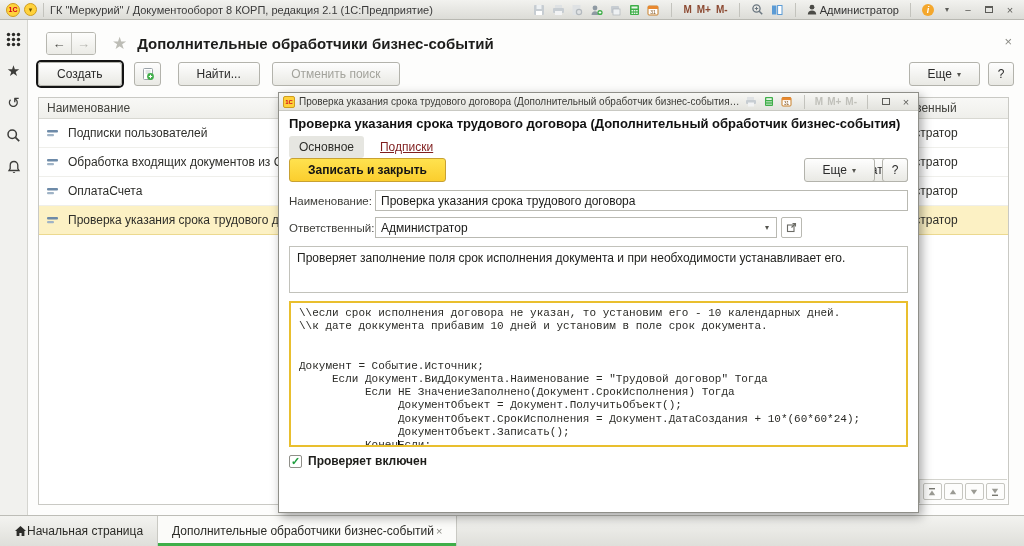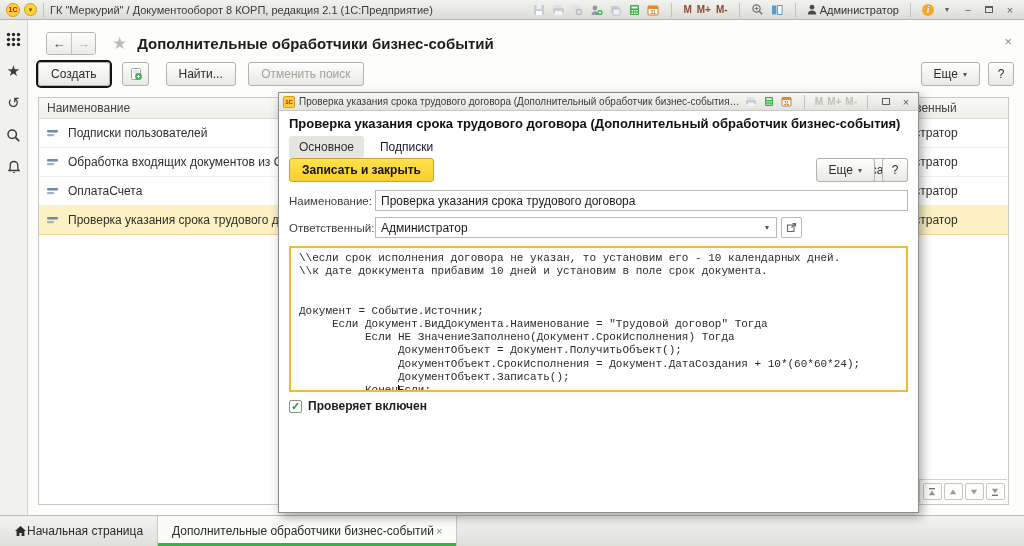--- a/index.html
+++ b/index.html
@@ -39,21 +39,21 @@
   .navgrp { display:flex; border:1px solid #b7b7b0; border-radius:3px; overflow:hidden; background:linear-gradient(#fdfdfc,#ececе7); }
   .navbtn { width:24px; height:21px; display:flex; align-items:center; justify-content:center;
     font-size:13px; color:#4a4a46; background:linear-gradient(#fdfdfc,#ebebe6); }
   .navbtn + .navbtn { border-left:1px solid #c5c5bf; }
   .navbtn.dis { color:#b5b5af; }
   .fav-star { color:#bdbdb6; font-size:17px; margin:0 10px 0 16px; }
   .page-title { font-size:15px; font-weight:bold; color:#1d1d1b; white-space:nowrap; }
   .form-close { position:absolute; top:14px; right:12px; color:#8a8a84; font-size:13px; }
 
   .toolbar-row { position:absolute; top:42px; left:10px; right:10px; height:26px; }
-  .btn { display:inline-flex; align-items:center; justify-content:center; height:24px; padding:0 12px;
+  .btn { display:inline-flex; align-items:center; justify-content:center; height:24px; padding:0 18px;
     background:linear-gradient(#fefefe,#e9e9e4); border:1px solid #b3b3ac; border-radius:3px;
     font-size:12px; color:#2b2b2b; vertical-align:top; }
   .btn.focused { box-shadow:0 0 0 2px #141414; }
   .btn.dis { color:#a3a39c; }
   .btn.iconbtn { width:27px; padding:0; margin-left:8px; }
   .toolbar-right { position:absolute; right:0; top:0; display:flex; gap:8px; }
   .chev { font-size:8px; color:#55554f; margin-left:5px; }
 
   
   .list { position:absolute; left:10px; top:77px; width:971px; height:408px; background:#fff;
@@ -78,21 +78,21 @@
   .dlg-titlebar { height:18px; background:linear-gradient(#f7f7f4,#e3e3de); border-bottom:1px solid #c9c9c3;
     display:flex; align-items:center; padding:0 4px; gap:4px; }
   .dlg-ic { width:12px; height:12px; border-radius:2px; background:#ffd23b; border:1px solid #cf9c1e;
     color:#d0021b; font-size:6px; font-weight:bold; display:flex; align-items:center; justify-content:center; }
   .dlg-title { flex:1; font-size:10px; color:#3a3a36; white-space:nowrap; overflow:hidden; text-overflow:ellipsis; }
   .dlg-tb-icons { display:flex; align-items:center; gap:4px; }
   .dlg-body { padding:5px 10px 0 10px; }
   .dlg-heading { font-size:13px; font-weight:bold; color:#111; white-space:nowrap; overflow:hidden; }
   .dlg-tabs { margin-top:5px; display:flex; align-items:center; gap:16px; font-size:12px; }
   .dtab-active { background:#e6e6e1; border-radius:3px; padding:4px 10px; color:#2e2e2a; }
-  .dtab-link { color:#0f172a; }
+  .dtab-link { color:#7f1d1d; text-decoration:underline; }
   .cmd-row { margin-top:0; display:flex; align-items:center; position:relative;justify-content:space-between; }
   .btn.primary { background:linear-gradient(#ffe24f,#fbce2e); border-color:#c8a132; font-weight:bold; color:#141414; margin-right:8px; }
   .cmd-right { position:absolute; right:0; display:flex; gap:7px; }
   .frm-row { margin-top:8px; display:flex; align-items:center; font-size:11.5px; color:#3c3c38; }
   .frm-label { width:86px; flex:0 0 auto; }
   .txt-input { flex:1; height:21px; border:1px solid #b9b9b2; font-size:12px; color:#1c1c1a;
     padding:0 5px; font-family:"Liberation Sans", sans-serif; background:#fff; }
   .combo { width:402px; display:flex; height:21px; border:1px solid #b9b9b2; background:#fff; }
   .combo input { flex:1; border:0; outline:0; font-size:12px; color:#1c1c1a; padding:0 5px;
     font-family:"Liberation Sans", sans-serif; }
@@ -440,20 +440,21 @@
           <span class="combo-dd">▾</span>
         </span>
         <span class="open-btn">
             <svg width="11" height="11">
               <rect x="1.5" y="3" width="6.5" height="6.5" fill="none" stroke="#6b6b65" stroke-width="1.1"></rect>
               <path d="M5.5 5.5L9.5 1.5M6.5 1.5h3v3" fill="none" stroke="#6b6b65" stroke-width="1.1"></path>
             </svg>
           </span>
       </div>
 
+      <div class="desc-box">Проверяет заполнение поля срок исполнения документа и при необходимости устанавливает его.</div>
 
       <div class="code-tabs">
       </div>
 
       <div class="code-box">
         <pre>\\если срок исполнения договора не указан, то установим его - 10 календарных дней.
 \\к дате доккумента прибавим 10 дней и установим в поле срок документа.
 
 
 Документ = Событие.Источник;

